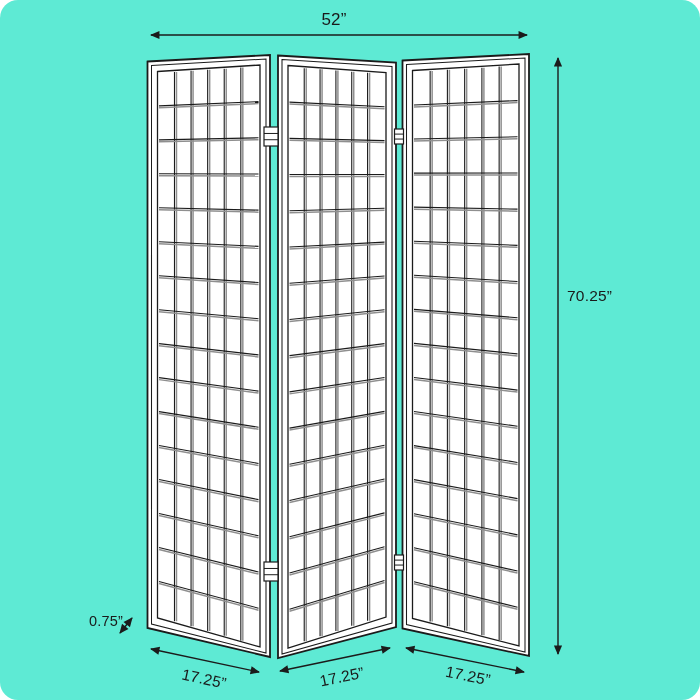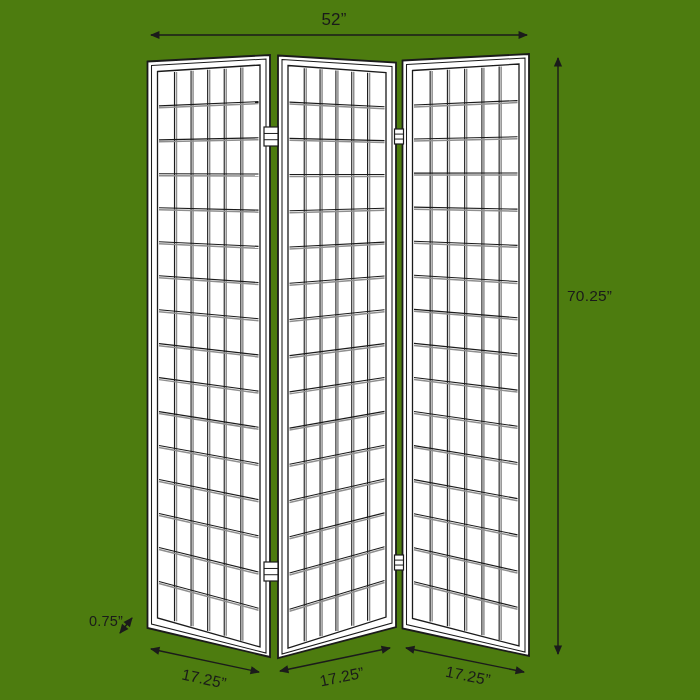--- a/index.html
+++ b/index.html
@@ -1,16 +1,16 @@
 <!DOCTYPE html>
 <html><head>
 <meta charset="utf-8">
 <style>
   html,body{margin:0;padding:0;background:#ffffff;}
-  .stage{position:relative;width:700px;height:700px;background:#4d7c0f;overflow:hidden;}
+  .stage{position:relative;width:700px;height:700px;background:#5eead4;overflow:hidden;border-radius:18px;}
   svg text{font-family:"Liberation Sans",sans-serif;fill:#1a1a1a;}
   .dim-line{stroke:#1b1b1b;stroke-width:1.4;fill:none;}
   .dim-label{font-size:15.5px;letter-spacing:0.2px;}
   .dim-label.big{font-size:17px;}
   .dim-label.small{font-size:14.5px;}
 </style>
 </head>
 <body>
 
 <div class="stage">

